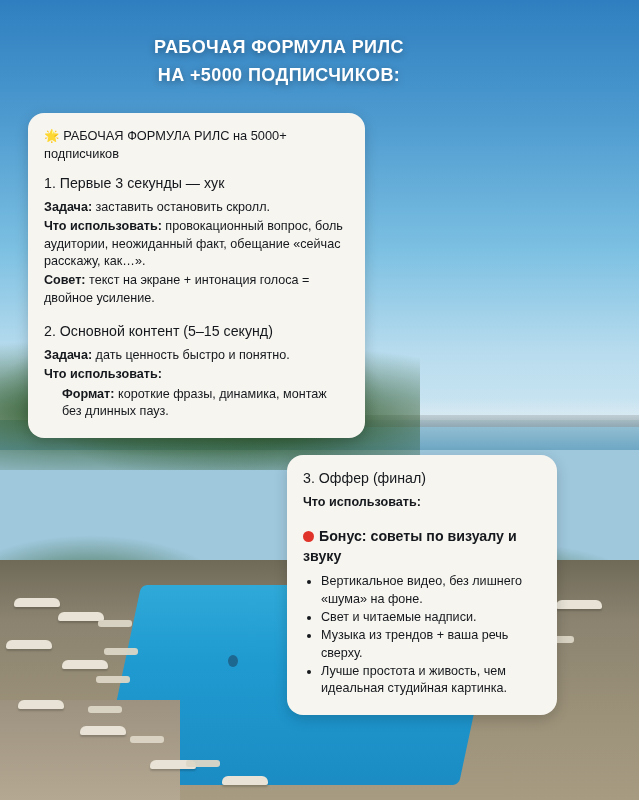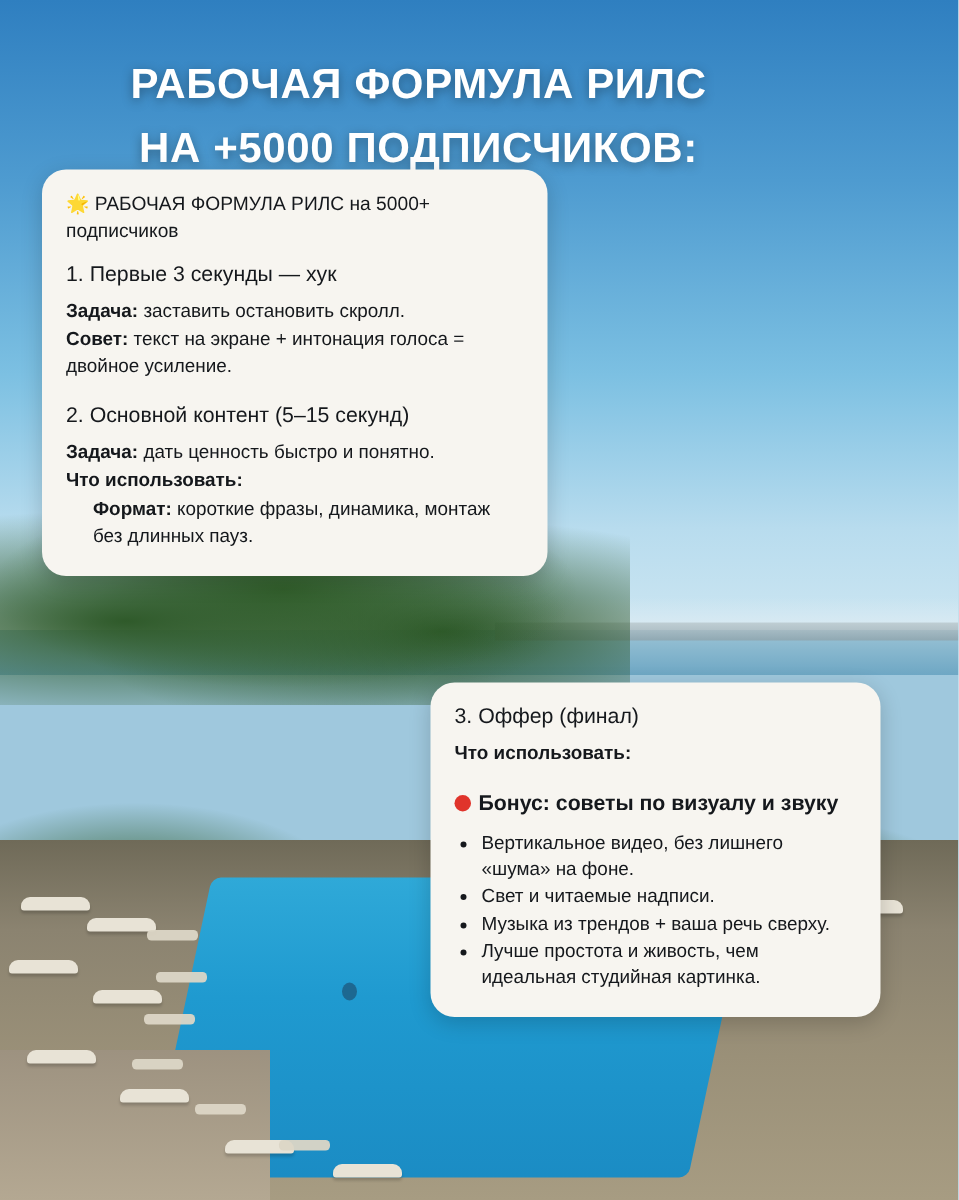--- a/index.html
+++ b/index.html
@@ -96,42 +96,42 @@
     opacity: .85;
   }
 
   
   .title-block {
     position: absolute; left: 0; top: 34px; width: 558px;
     text-align: center;
     color: #ffffff;
     text-shadow: 0 2px 7px rgba(0,0,0,.35);
     font-weight: bold;
-    font-size: 28px;
+    font-size: 18px;
     letter-spacing: .4px;
     line-height: 1.55;
   }
   .title-line { display: block; }
 
   
   .card {
     position: absolute;
     background: #f7f5f0;
     border-radius: 16px;
     box-shadow: 0 4px 14px rgba(0,0,0,.18);
     color: #15181c;
     font-size: 12.6px;
     line-height: 1.38;
   }
   #card-top {
     left: 28px; top: 113px; width: 337px;
     padding: 14px 16px 16px 16px;
   }
   #card-bottom {
-    left: 287px; top: 455px; width: 300px;
+    left: 287px; top: 455px; width: 270px;
     padding: 14px 16px 16px 16px;
   }
   .card-head {
     font-weight: normal;
     font-size: 12.8px;
     margin: 0 0 12px 0;
     line-height: 1.36;
   }
   .emoji { font-size: 12.5px; }
   .sec-title {
@@ -210,20 +210,23 @@
     <p class="card-head">
       <span class="emoji">🌟</span>
       <span>РАБОЧАЯ ФОРМУЛА РИЛС на 5000+ подписчиков</span>
     </p>
 
     <h3 class="sec-title">1. Первые 3 секунды — хук</h3>
     <p class="p">
       <span class="b">Задача:</span><span> заставить остановить скролл.</span>
     </p>
     <p class="p">
+      <span class="b">Что использовать:</span><span> провокационный вопрос, боль аудитории, неожиданный факт, обещание «сейчас расскажу, как…».</span>
+    </p>
+    <p class="p">
       <span class="b">Совет:</span><span> текст на экране + интонация голоса = двойное усиление.</span>
     </p>
 
     <h3 class="sec-title spaced">2. Основной контент (5–15 секунд)</h3>
     <p class="p">
       <span class="b">Задача:</span><span> дать ценность быстро и понятно.</span>
     </p>
     <p class="p b">Что использовать:</p>
     <p class="p sub-note" style="padding-left:18px;">
       <span class="b">Формат:</span><span> короткие фразы, динамика, монтаж без длинных пауз.</span>

